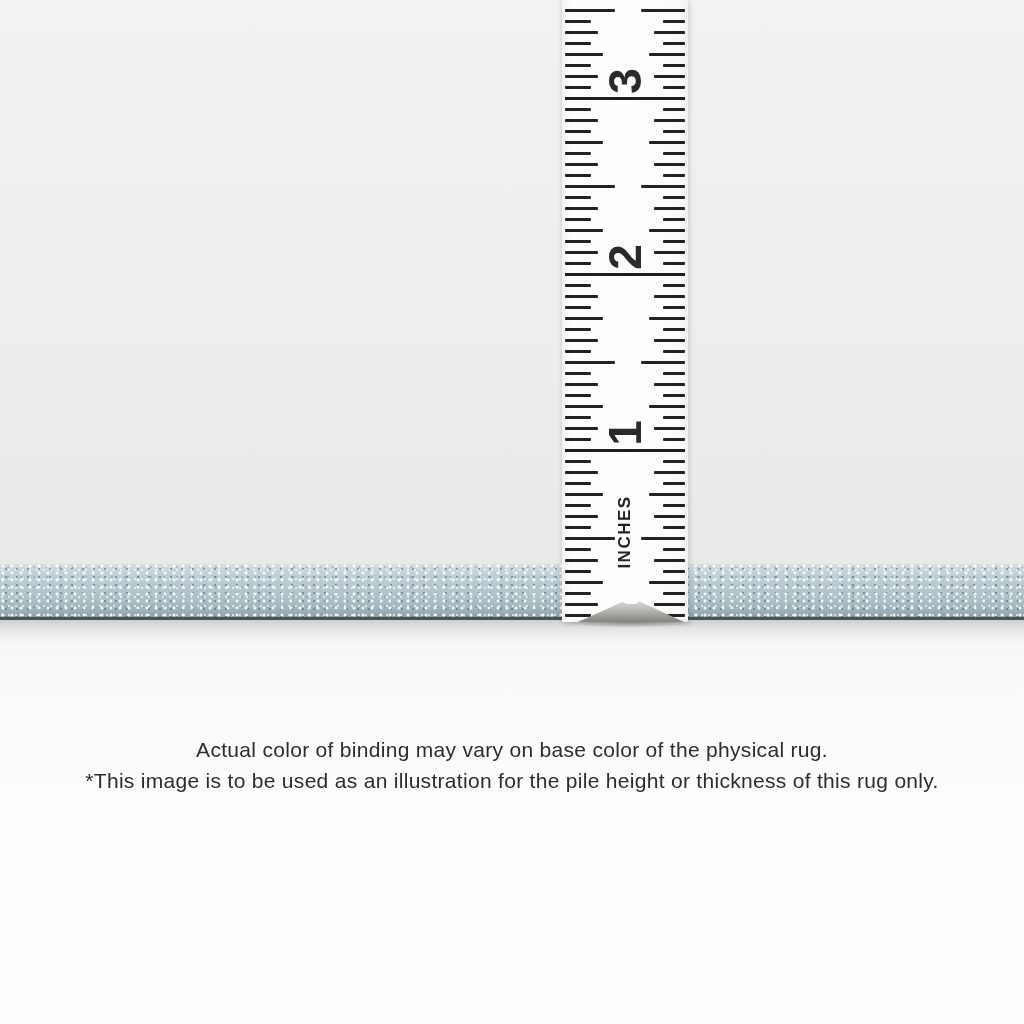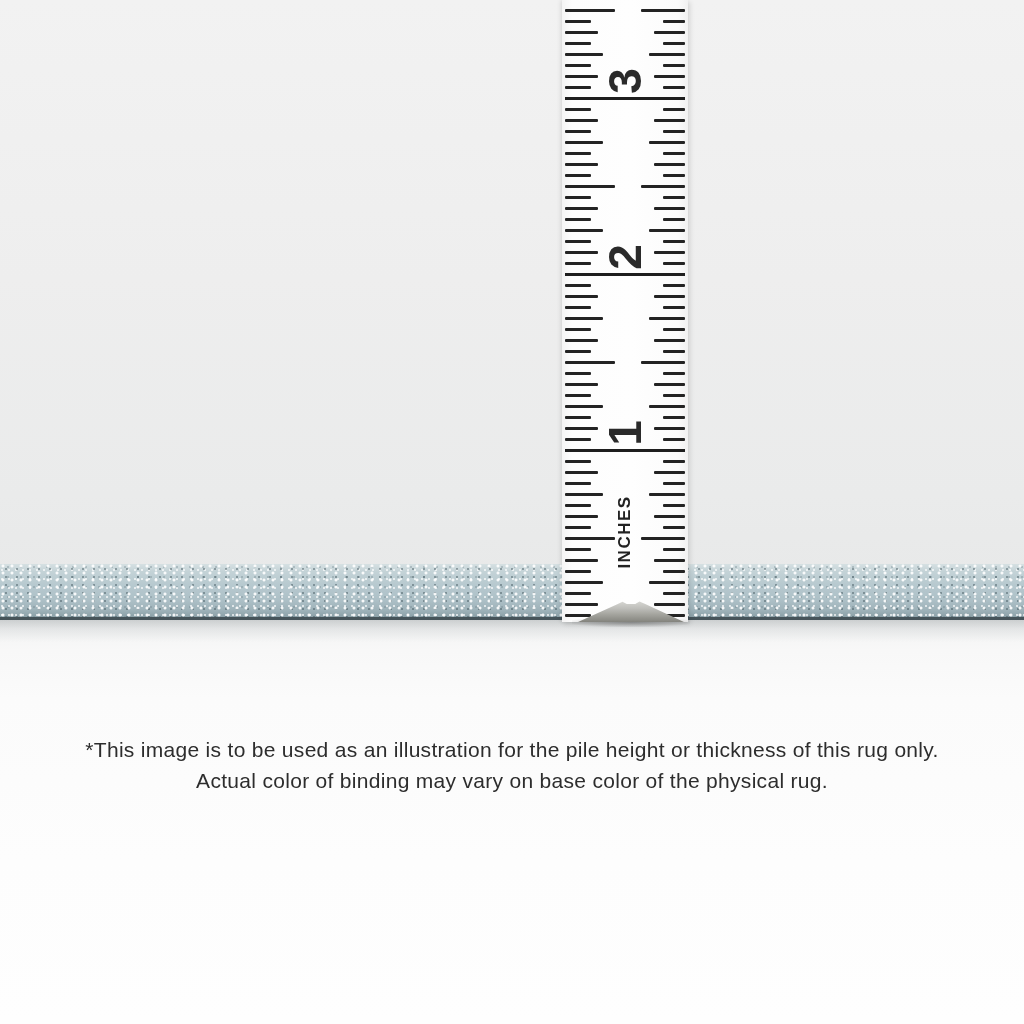--- a/index.html
+++ b/index.html
@@ -191,16 +191,16 @@
       <div class="tick right" style="top: 614px; width: 22px;"></div>
       <span class="inch-number" style="left: 63px; top: 81px;">3</span>
       <span class="inch-number" style="left: 63px; top: 257px;">2</span>
       <span class="inch-number" style="left: 63px; top: 433px;">1</span>
     </div>
 
   <div class="clip-shadow"></div>
   <div class="clip"></div>
 
   <div class="disclaimer">
+    <div>Actual color of binding may vary on base color of the physical rug.</div>
     <div>*This image is to be used as an illustration for the pile height or thickness of this rug only.</div>
-    <div>Actual color of binding may vary on base color of the physical rug.</div>
   </div>
 </div>
 
 </body></html>

